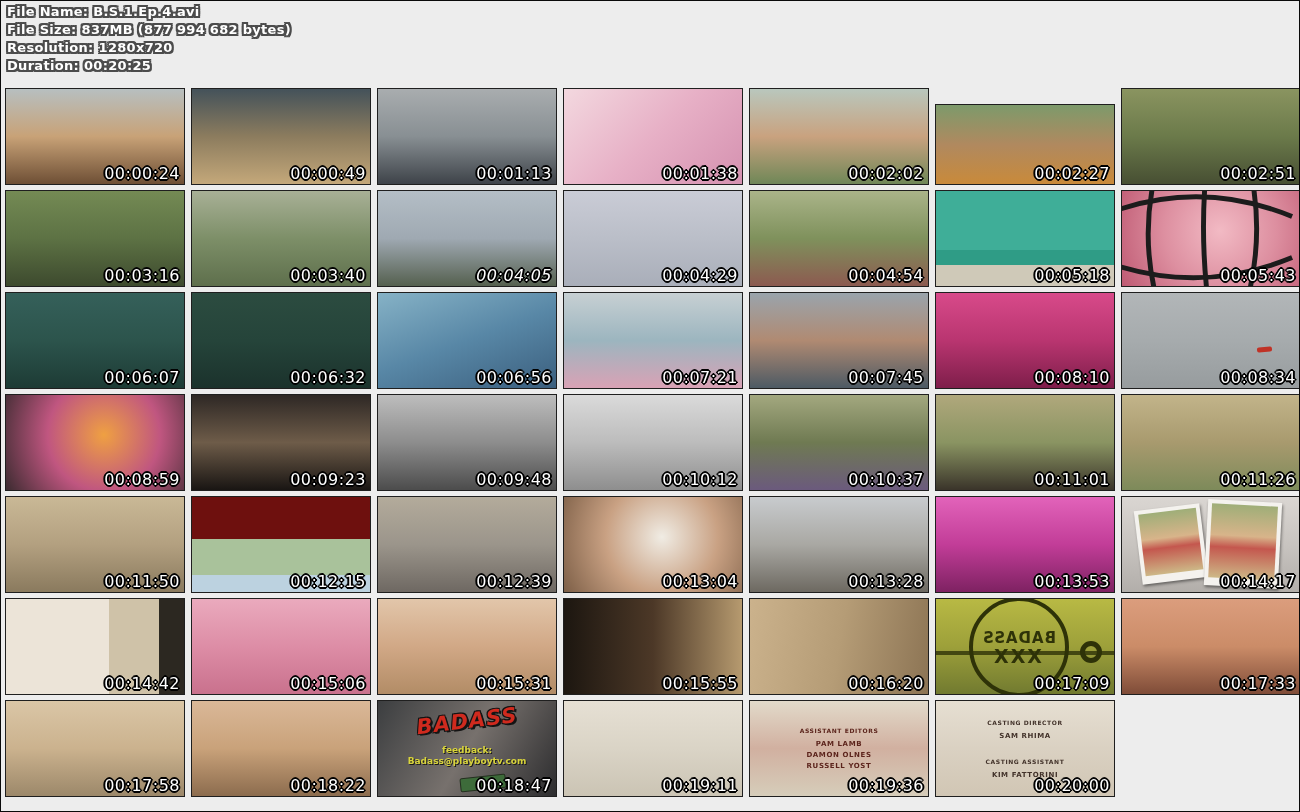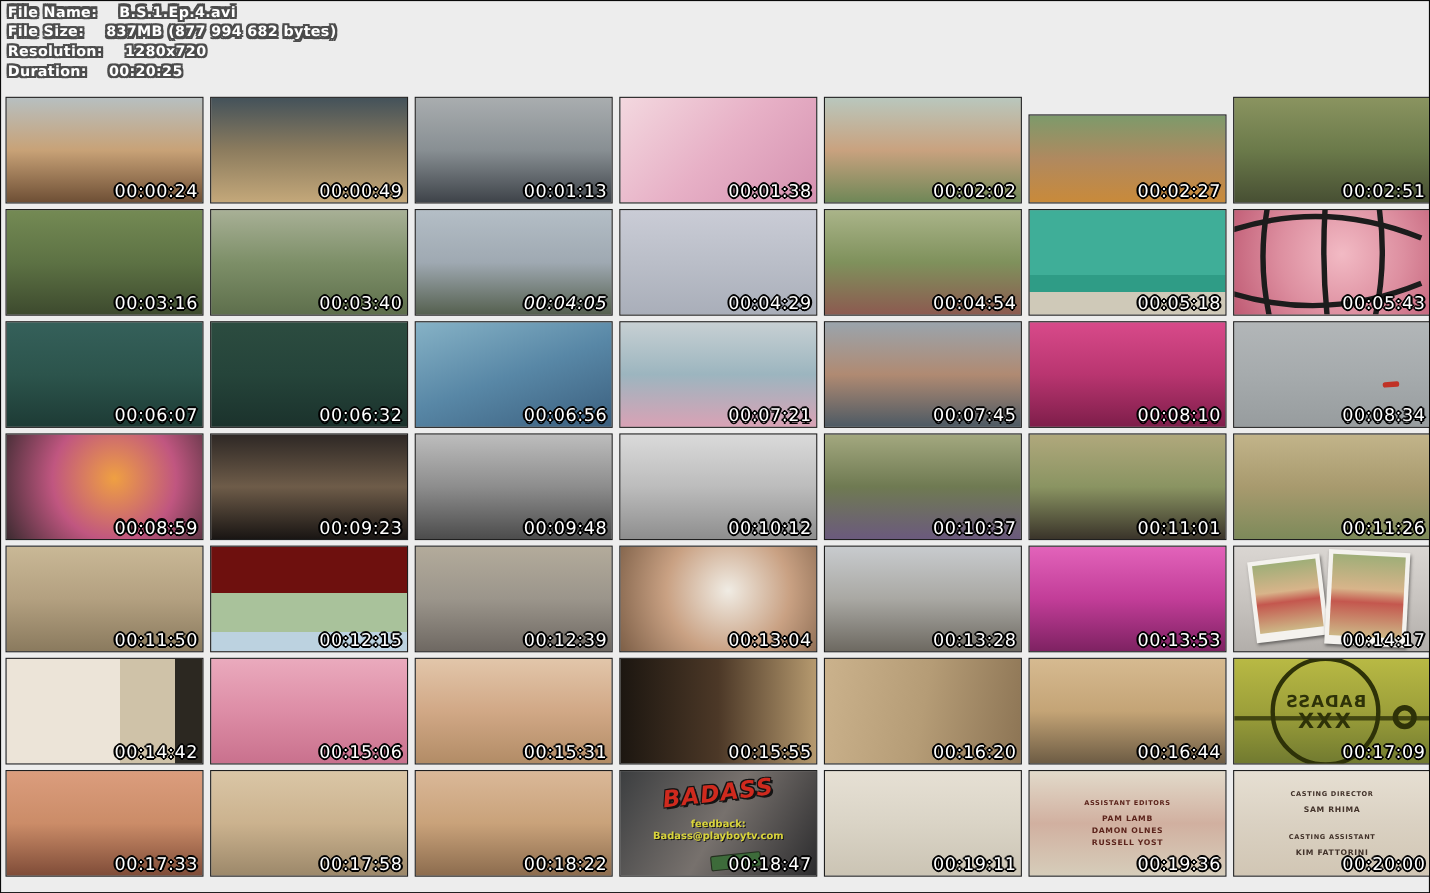--- a/index.html
+++ b/index.html
@@ -10,21 +10,21 @@
   }
   
   .header{position:absolute;left:6px;top:2px}
   .hline{
     font-size:13px;font-weight:bold;color:#fff;line-height:18px;letter-spacing:.3px;
     text-shadow:-2px -2px 0 #4c4c4c,0 -2px 0 #4c4c4c,2px -2px 0 #4c4c4c,
                 -2px 0 0 #4c4c4c,2px 0 0 #4c4c4c,
                 -2px 2px 0 #4c4c4c,0 2px 0 #4c4c4c,2px 2px 0 #4c4c4c,
                 -1px -1px 0 #4c4c4c,1px -1px 0 #4c4c4c,-1px 1px 0 #4c4c4c,1px 1px 0 #4c4c4c;
   }
-  .hline .lab{padding-right:20px}
+  .hline .lab{padding-right:5px}
   
   .grid{
     position:absolute;left:4px;top:87px;
     display:grid;grid-template-columns:repeat(7,180px);grid-auto-rows:97px;
     column-gap:6px;row-gap:5px;
   }
   .thumb{position:relative;border:1px solid #1f1f1f;box-sizing:border-box;overflow:hidden;background:#888}
   .ts{
     position:absolute;right:4px;bottom:1px;font-size:16px;color:#fff;letter-spacing:.5px;
     text-shadow:-2px 0 0 #000,2px 0 0 #000,0 -2px 0 #000,0 2px 0 #000,
@@ -210,23 +210,20 @@
     </div>
     <div class="thumb" style="background: linear-gradient(rgb(226, 198, 170) 0%, rgb(209, 168, 134) 50%, rgb(178, 140, 102) 100%);">
       <div class="ts">00:15:31</div>
     </div>
     <div class="thumb" style="background: linear-gradient(90deg, rgb(28, 22, 16) 0%, rgb(76, 56, 39) 50%, rgb(182, 154, 111) 100%);">
       <div class="ts">00:15:55</div>
     </div>
     <div class="thumb" style="background: linear-gradient(100deg, rgb(203, 178, 140) 0%, rgb(181, 156, 118) 50%, rgb(140, 116, 84) 100%);">
       <div class="ts">00:16:20</div>
     </div>
-    <div class="thumb" style="background: linear-gradient(rgb(214, 186, 144) 0%, rgb(196, 164, 118) 50%, rgb(109, 92, 68) 100%);">
-      <div class="ts">00:16:44</div>
-    </div>
     <div class="thumb" style="background: linear-gradient(rgb(184, 185, 68) 0%, rgb(157, 160, 58) 50%, rgb(113, 122, 48) 100%);">
       <div class="ov">
       <div class="logo-line"></div>
       <div class="logo-ring"></div>
       <div class="logo-circle">
         <span class="logo-title">BADASS</span>
         <span class="logo-x">XXX</span>
       </div>
       </div>
       <div class="ts">00:17:09</div>

